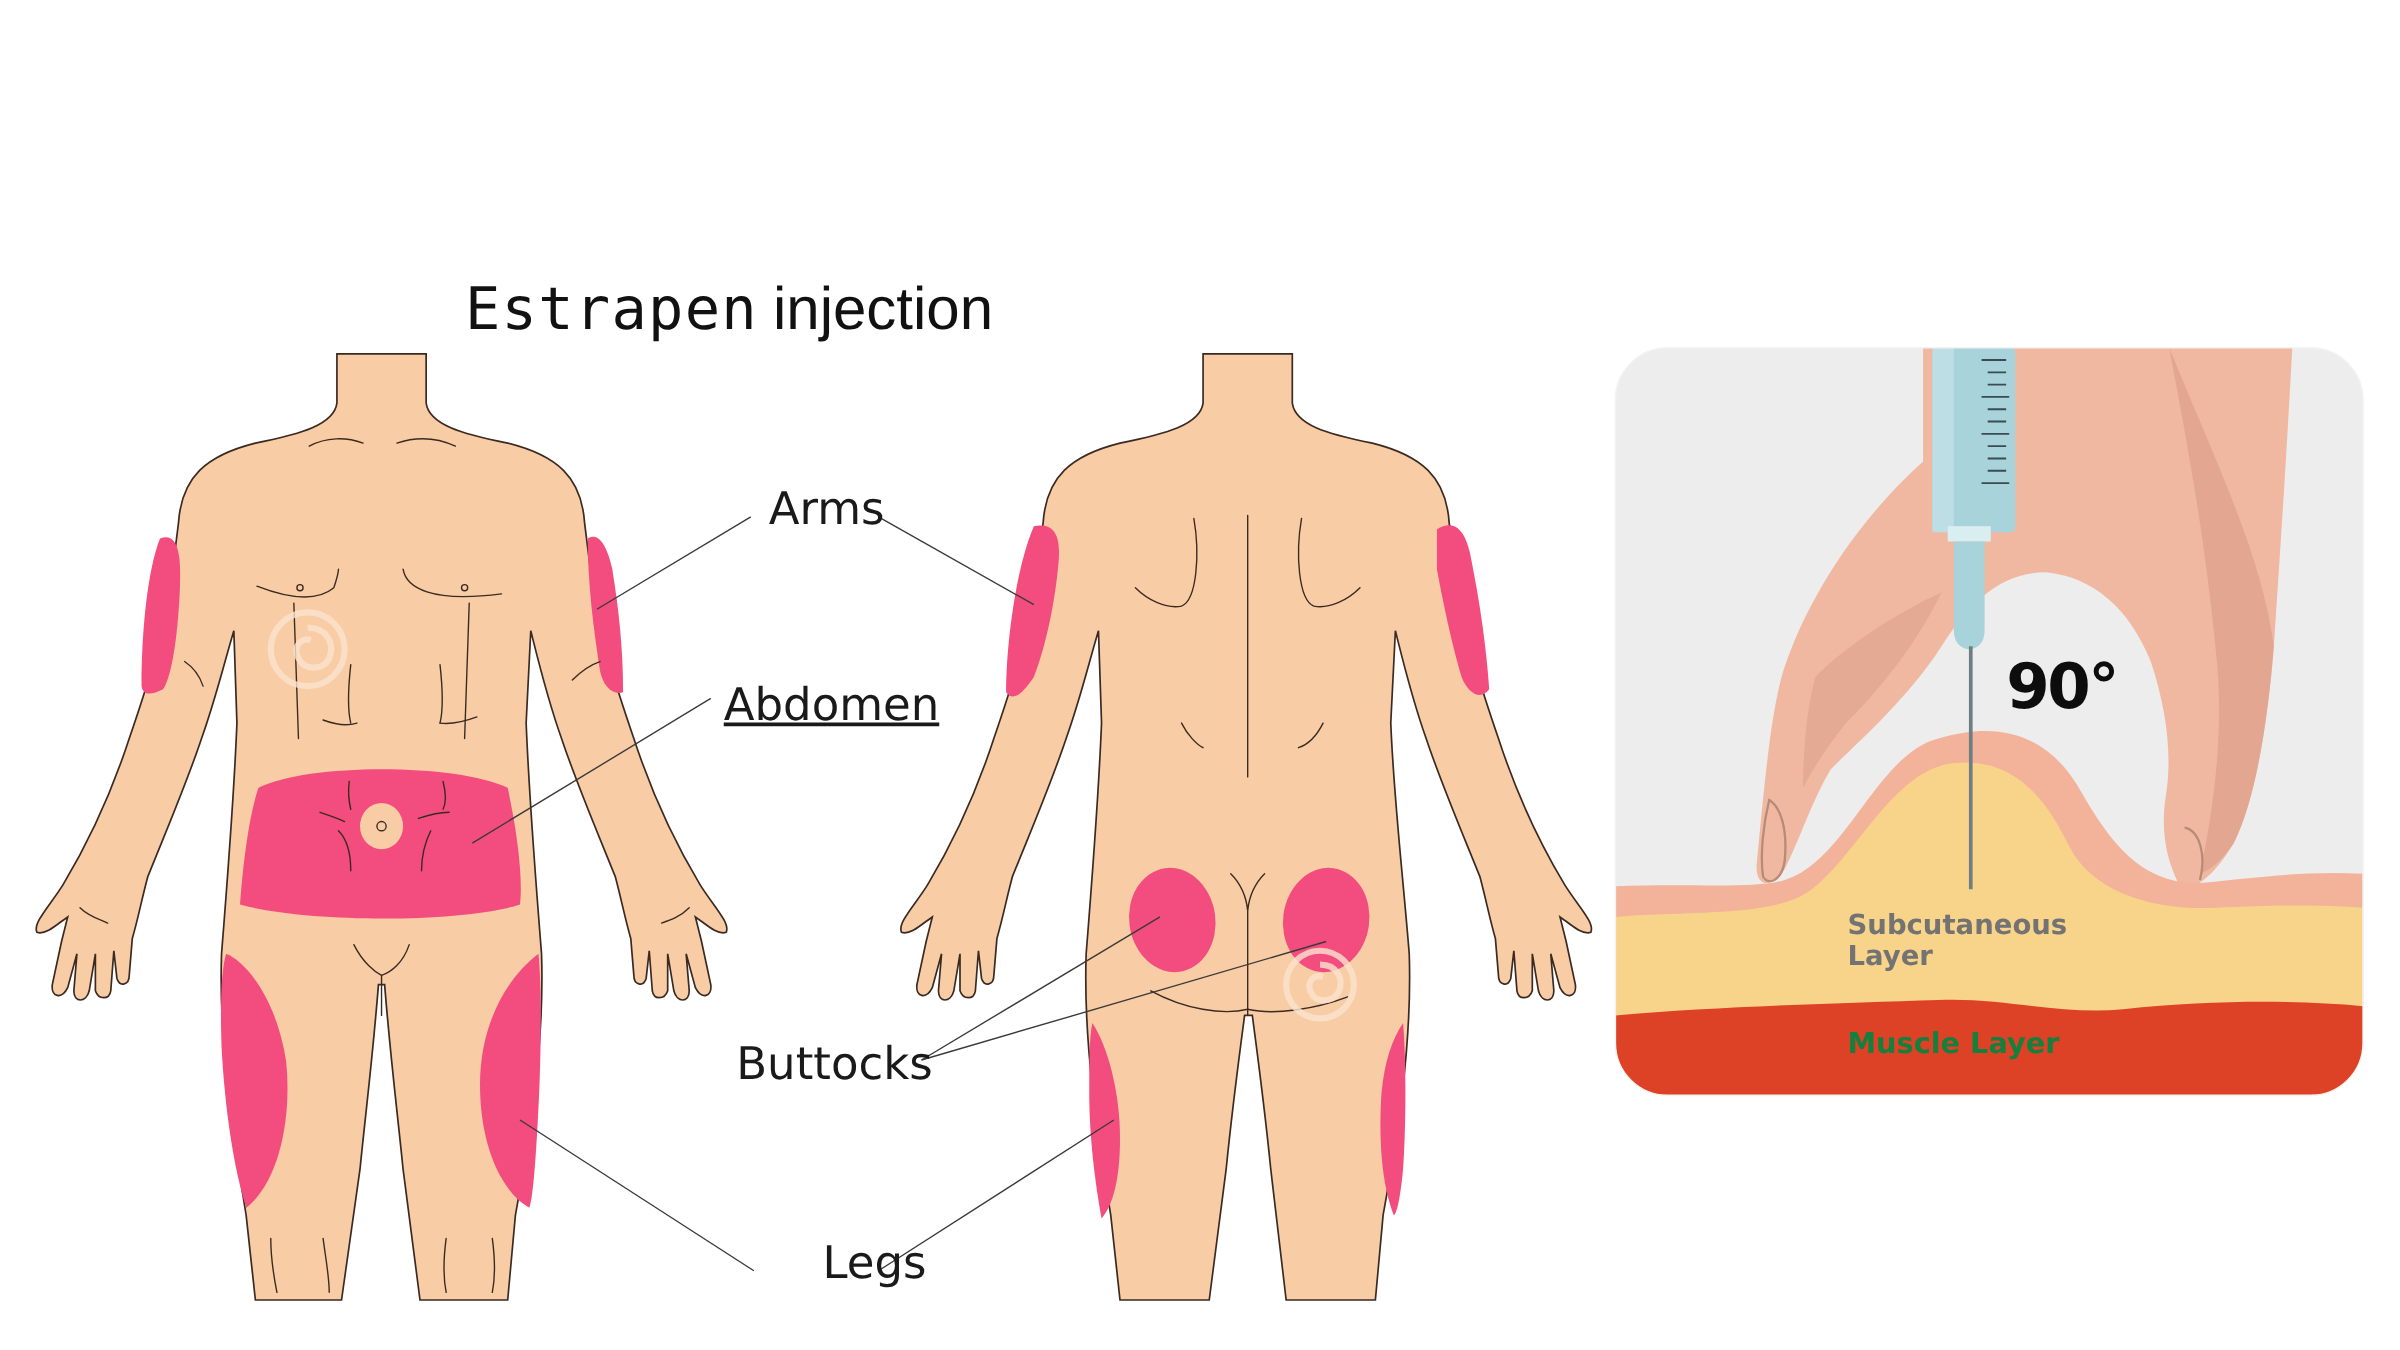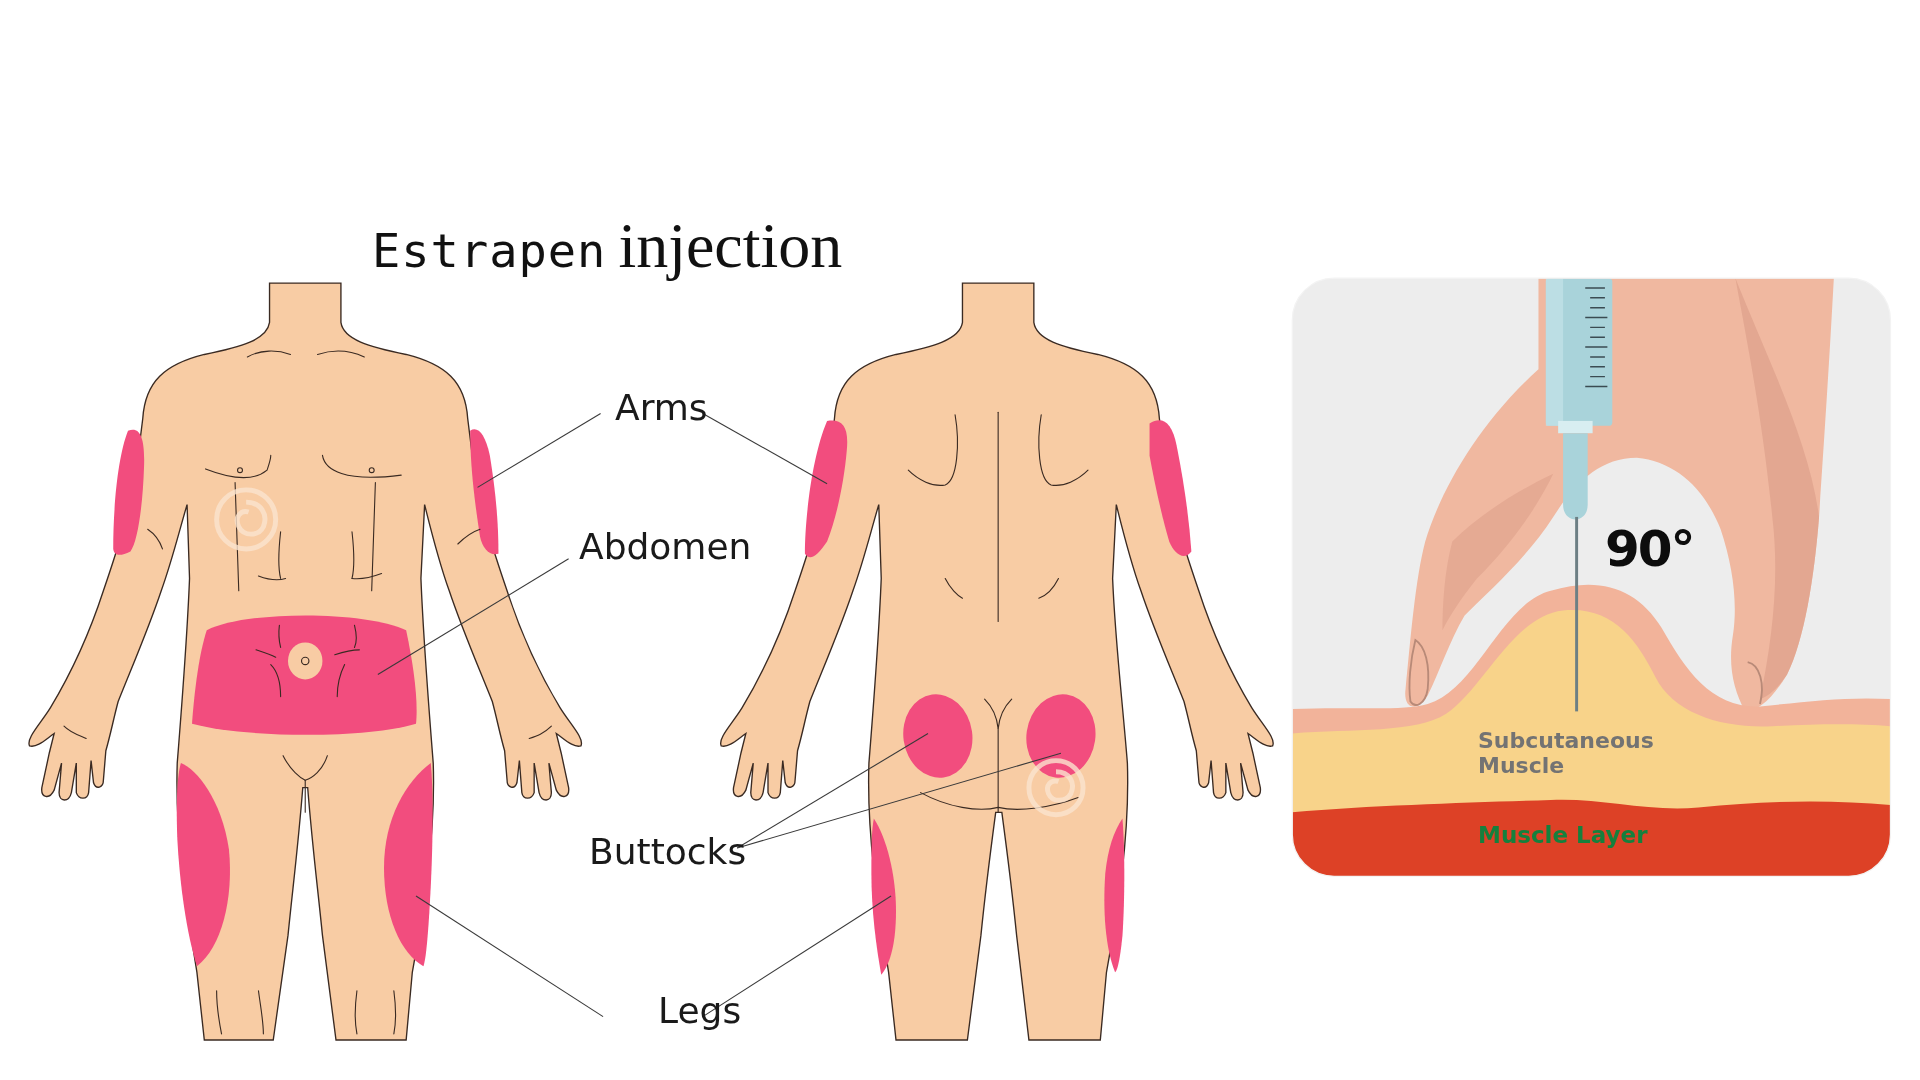--- a/index.html
+++ b/index.html
@@ -4,21 +4,21 @@
 <style>
   html, body { margin: 0; padding: 0; background: #ffffff; }
   body { width: 1920px; height: 1080px; overflow: hidden; position: relative; }
   .stage { position: absolute; left: 0; top: 0; width: 1920px; height: 1080px; }
   .stage svg { position: absolute; left: 0; top: 0; width: 1920px; height: 1080px; }
   .title {
     position: absolute; left: 372px; top: 214px; height: 64px;
     font-size: 50px; color: #111; white-space: nowrap; line-height: 64px;
   }
   .title .mono { font-family: "DejaVu Sans Mono", "Liberation Mono", monospace; font-size: 47px; letter-spacing: 1px; }
-  .title .sans { font-family: Liberation Serif, serif; font-size: 64px; margin-left: 12px; }
+  .title .sans { font-family: Liberation Sans, sans-serif; font-size: 48px; margin-left: 12px; }
   .label {
     position: absolute; font-family: "DejaVu Sans", "Liberation Sans", sans-serif;
     font-size: 36px; color: #1a1a1a; white-space: nowrap; line-height: 36px;
   }
   .panel-text {
     position: absolute; font-family: "DejaVu Sans", "Liberation Sans", sans-serif;
     font-weight: bold; white-space: nowrap;
   }
   .angle { left: 1605px; top: 520px; font-size: 50px; color: #0d0d0d; letter-spacing: -2px; }
   .subq { left: 1478px; top: 728px; width: 200px; font-size: 22px; line-height: 25px; color: #737373; }
@@ -182,23 +182,23 @@
       </g>
     </g>
     <rect x="1050" y="226" width="486" height="486" rx="34" ry="34" fill="none" stroke="#f3f3f3" stroke-width="1"></rect>
   </svg>
 
   <div class="title">
     <span class="mono">Estrapen</span><span class="sans">injection</span>
   </div>
 
   <div class="label" style="left:615px; top:390px;">Arms</div>
-  <div class="label" style="left:579px; top:529px;">Abdomen</div>
+  <div class="label" style="left:579px; top:547px;text-decoration:underline;">Abdomen</div>
   <div class="label" style="left:589px; top:834px;">Buttocks</div>
   <div class="label" style="left:619px; top:993px;margin-left:39px;">Legs</div>
 
   <div class="panel-text angle">90°</div>
   <div class="panel-text subq">
     <div>Subcutaneous</div>
-    <div>Muscle</div>
+    <div>Layer</div>
   </div>
   <div class="panel-text muscle">Muscle Layer</div>
 </div>
 
 </body></html>

